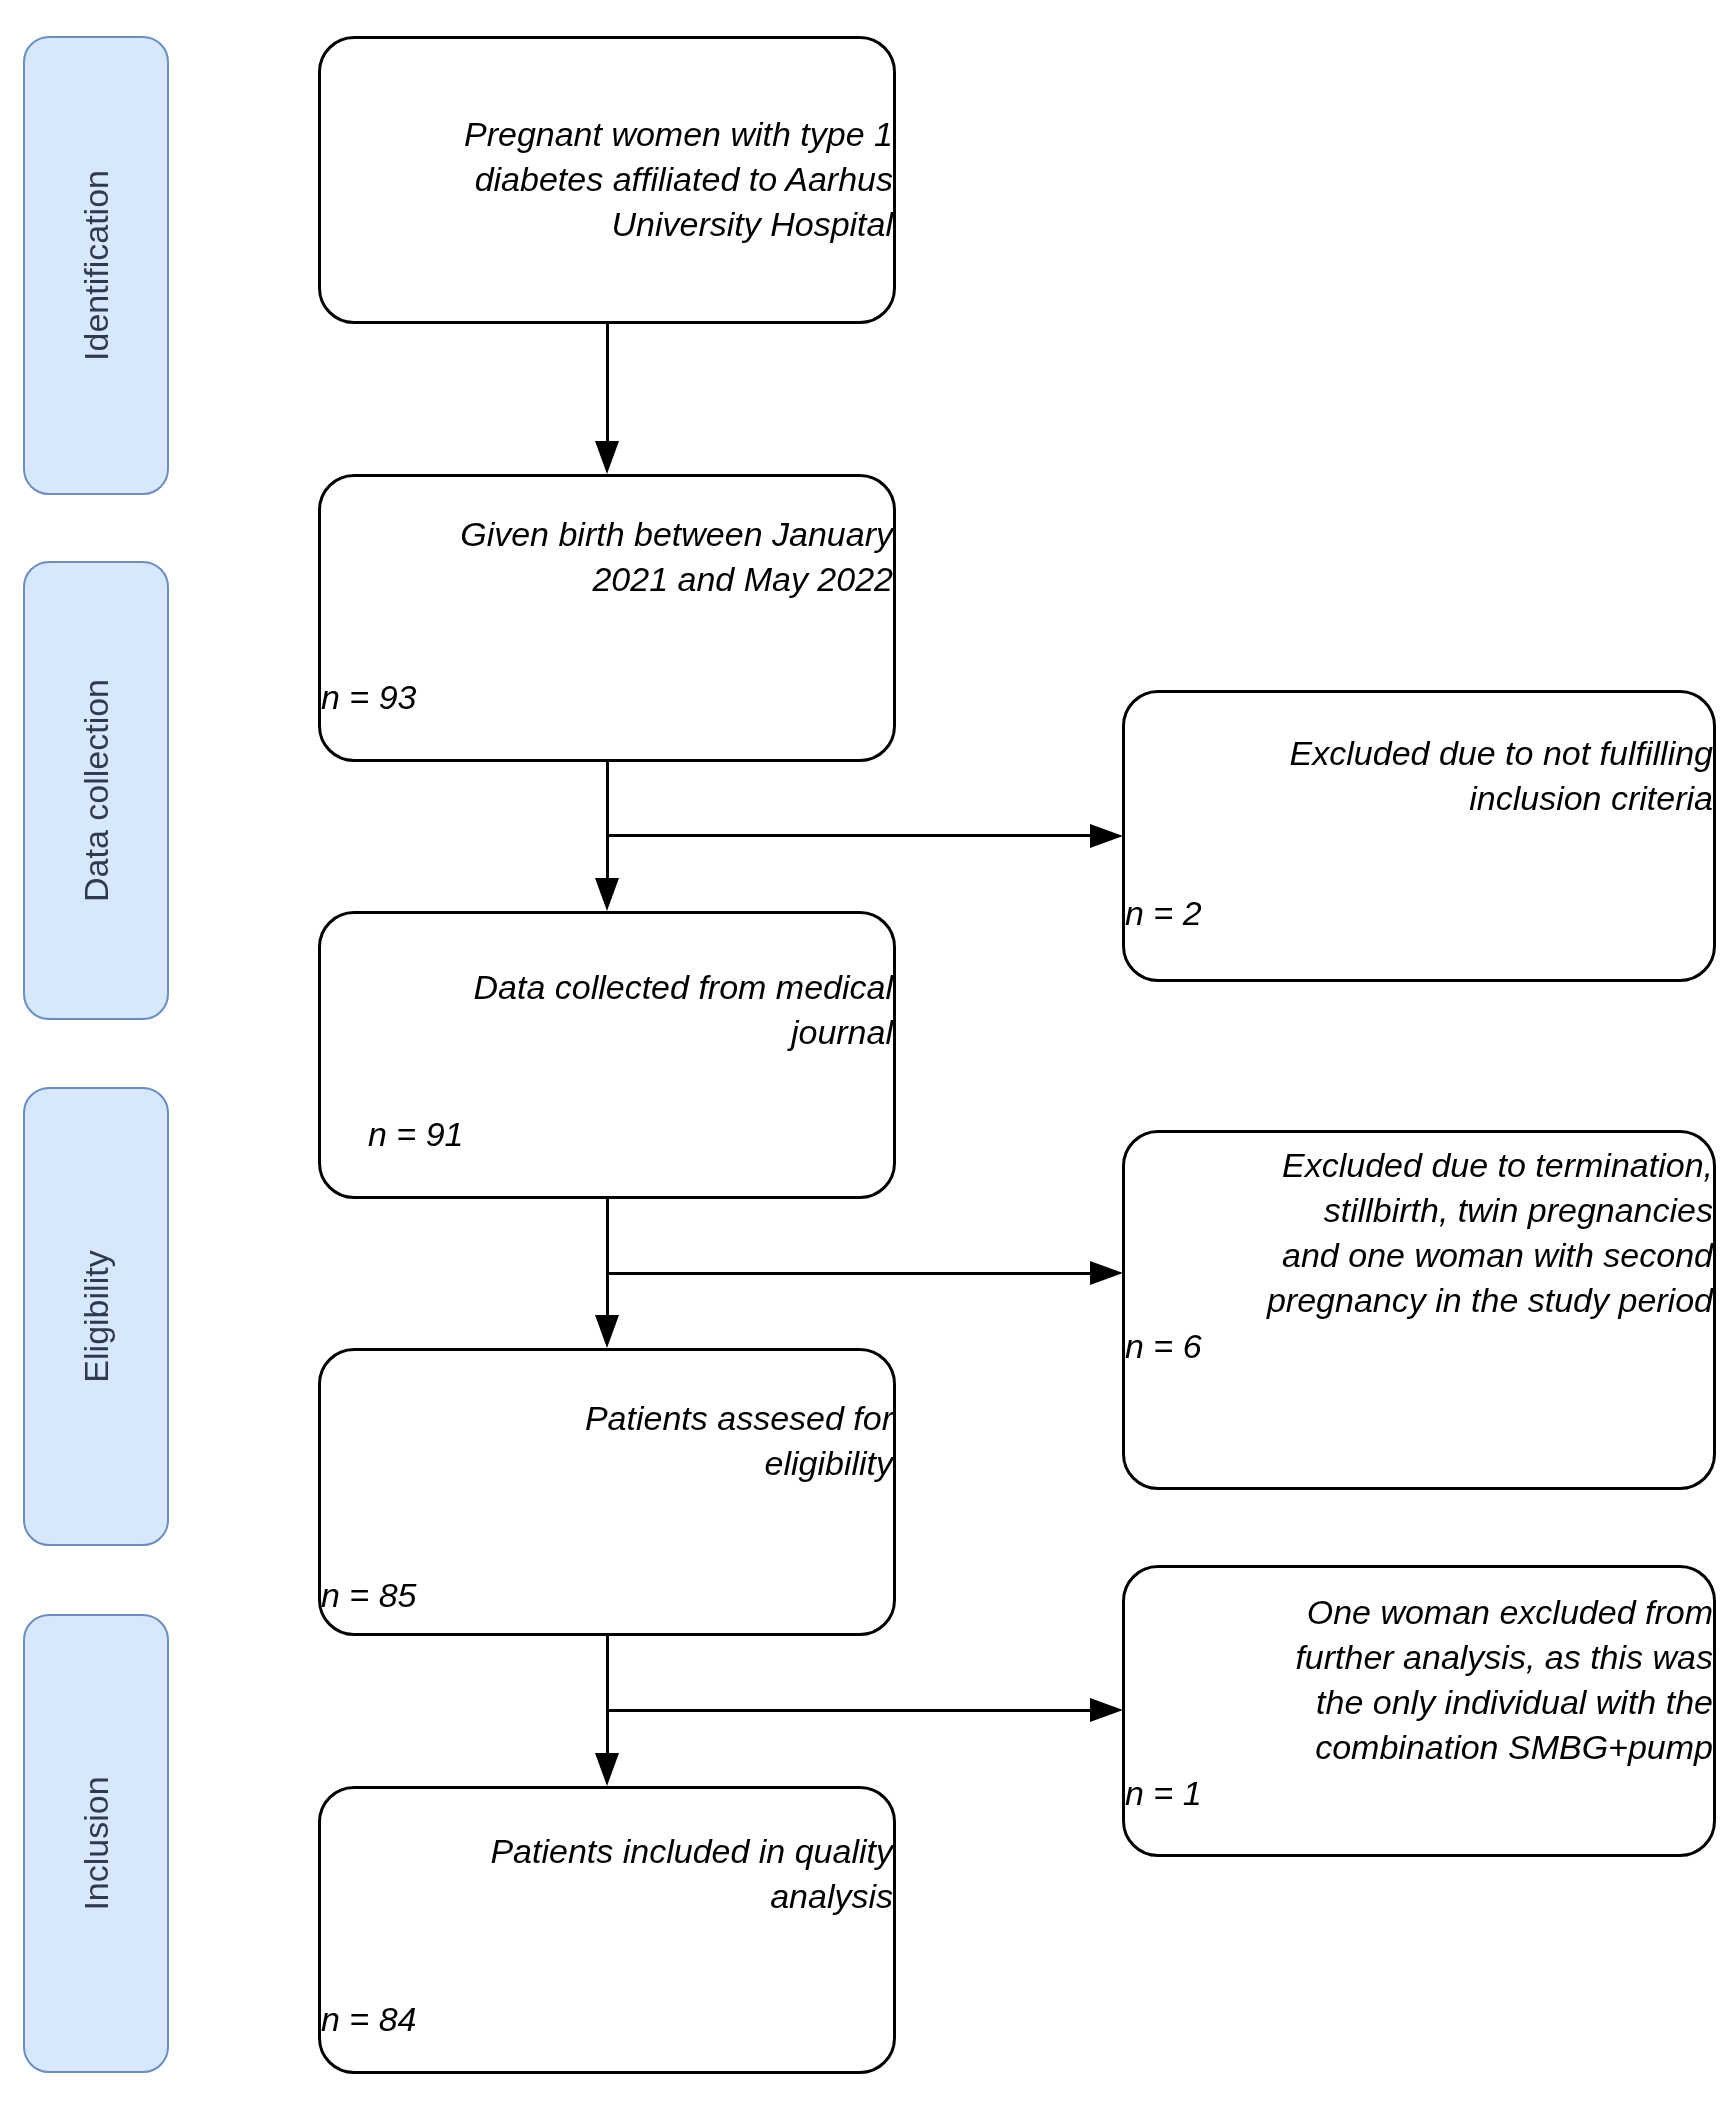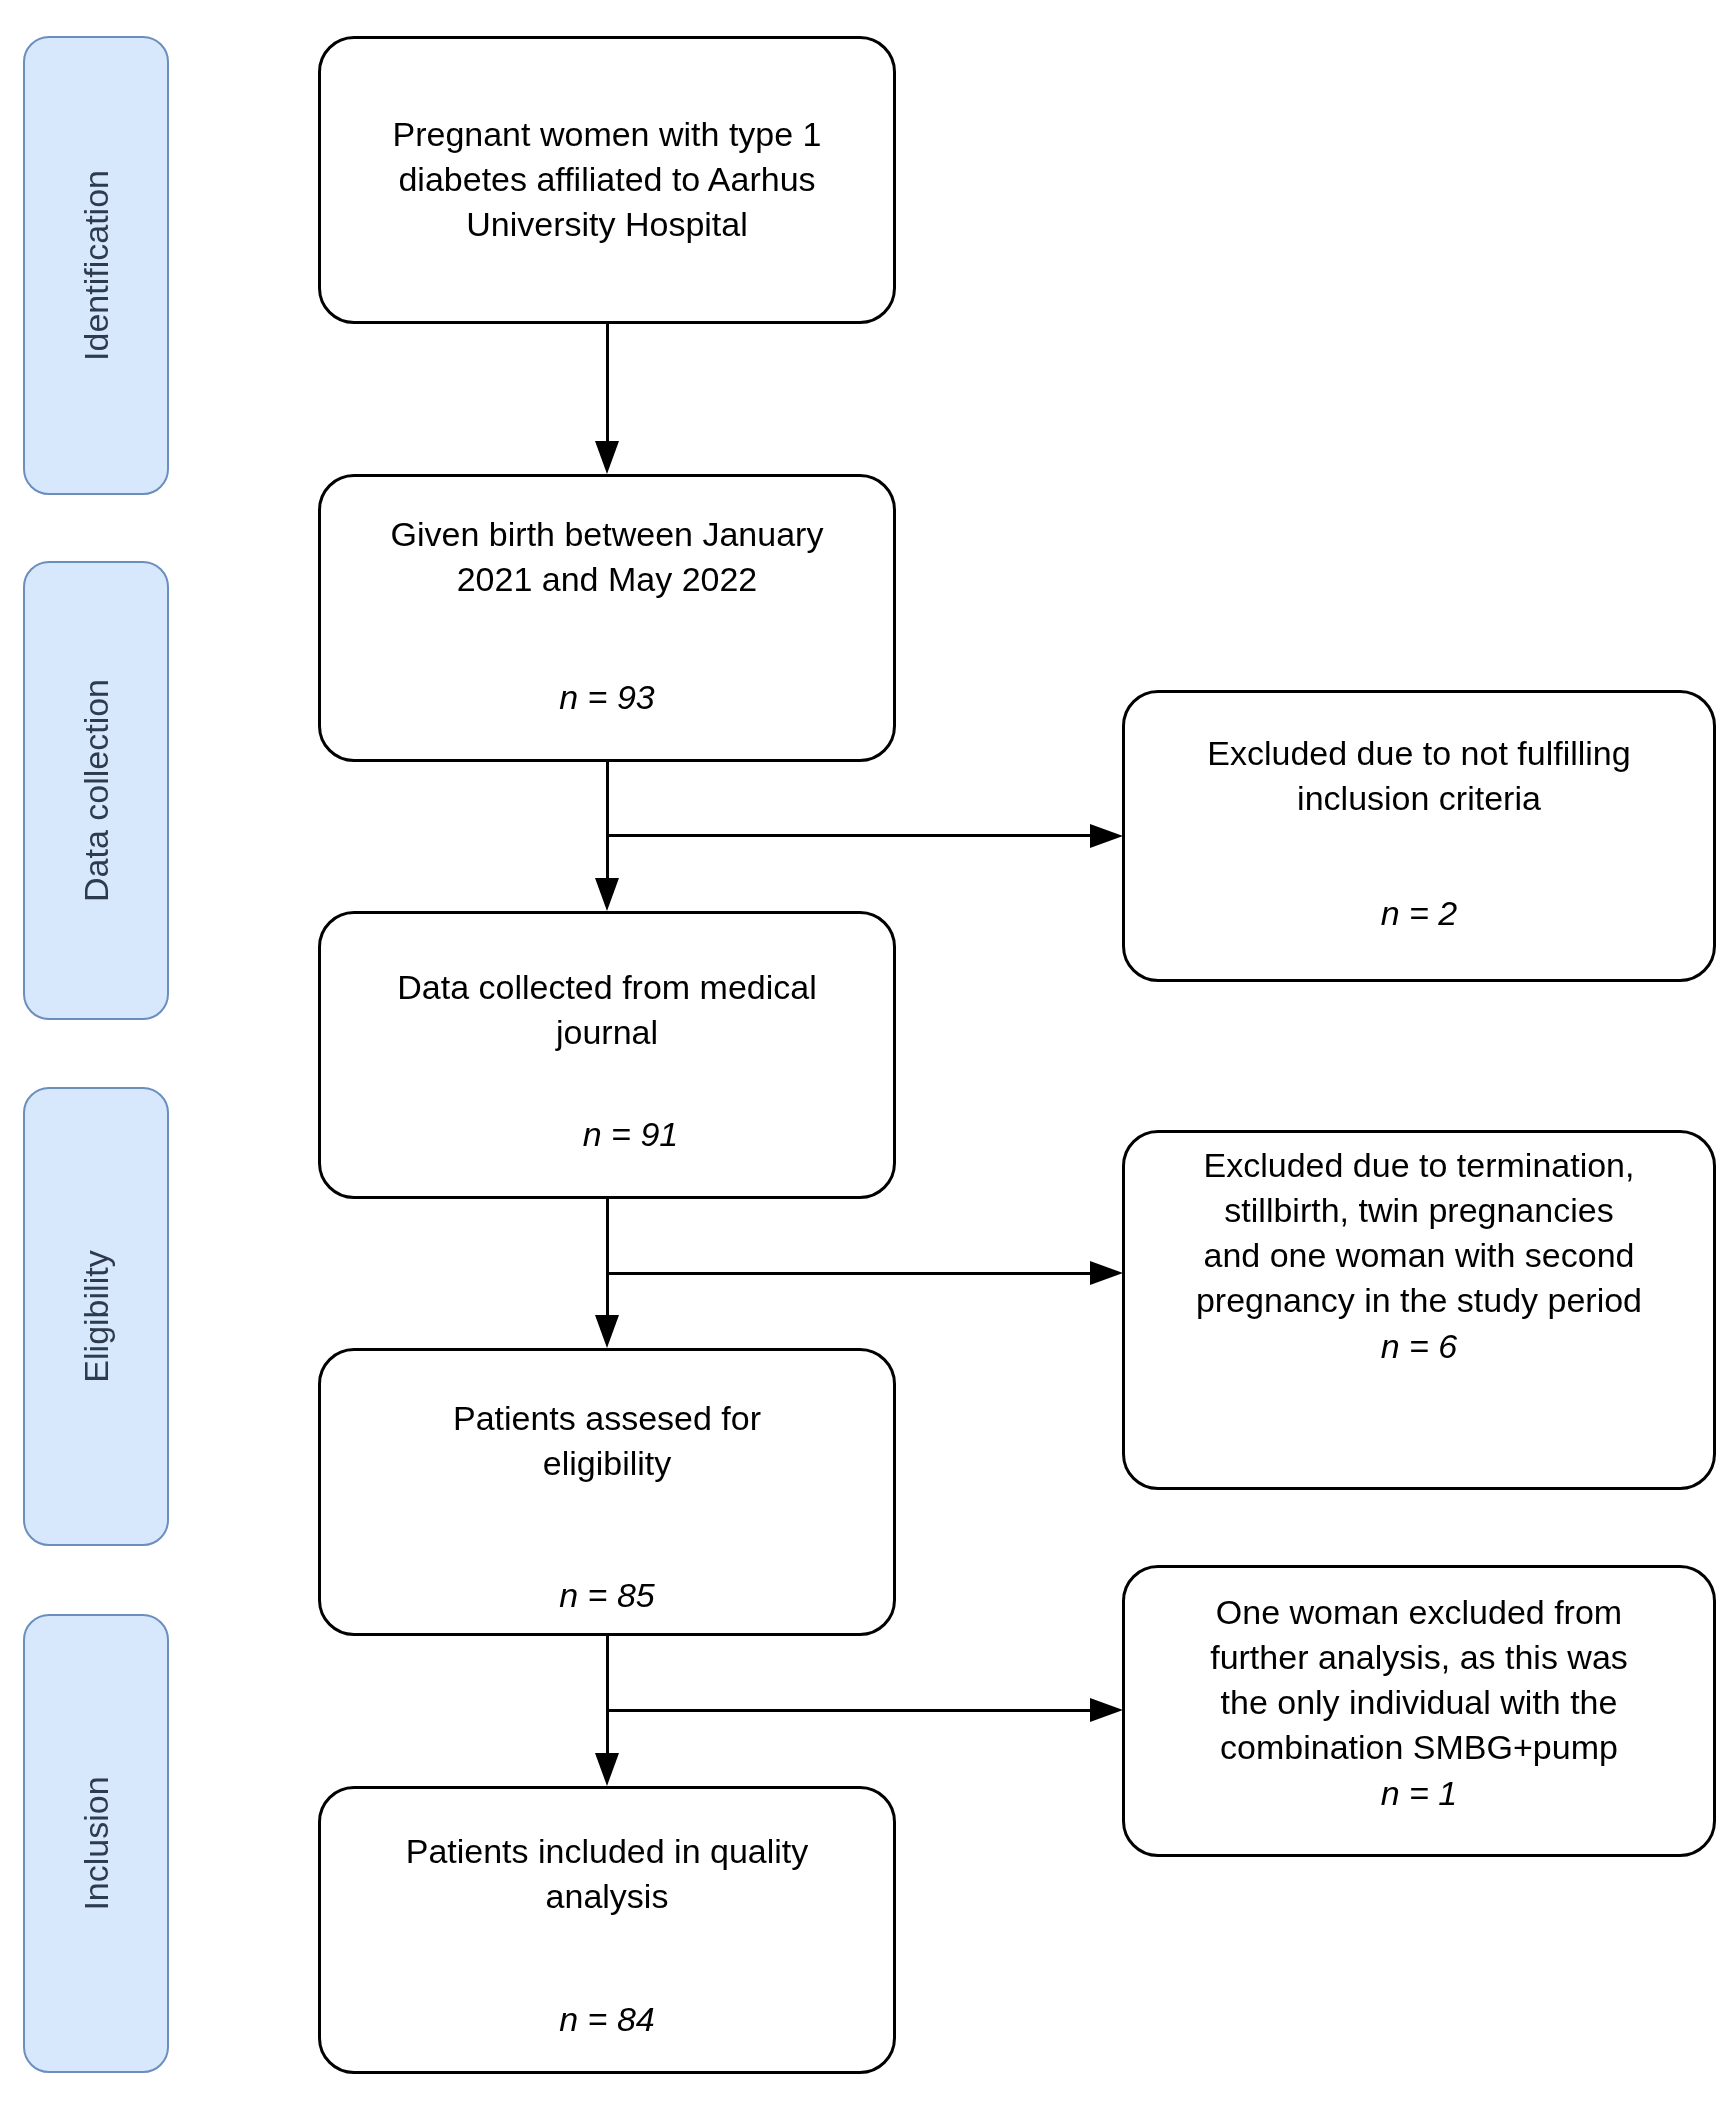--- a/index.html
+++ b/index.html
@@ -29,26 +29,26 @@
   
   .node{
     position:absolute;
     background:#ffffff;
     border:3.6px solid #000000;
     border-radius:36px;
     box-sizing:border-box;
   }
   .node-lines{
     position:absolute;left:0;right:0;
-    text-align:center;
-    font-size:34px;line-height:45px;
+    text-align:right;
+    font-size:34px;line-height:45px;font-style:italic;
   }
   .n-label{
     position:absolute;left:0;right:0;
-    text-align:center;
+    text-align:left;
     font-style:italic;
     font-size:34px;line-height:45px;
   }
   
   .vline{position:absolute;width:2.9px;background:#000;}
   .hline{position:absolute;height:2.9px;background:#000;}
   .head-down{
     position:absolute;width:0;height:0;
     border-left:12.4px solid transparent;
     border-right:12.4px solid transparent;

